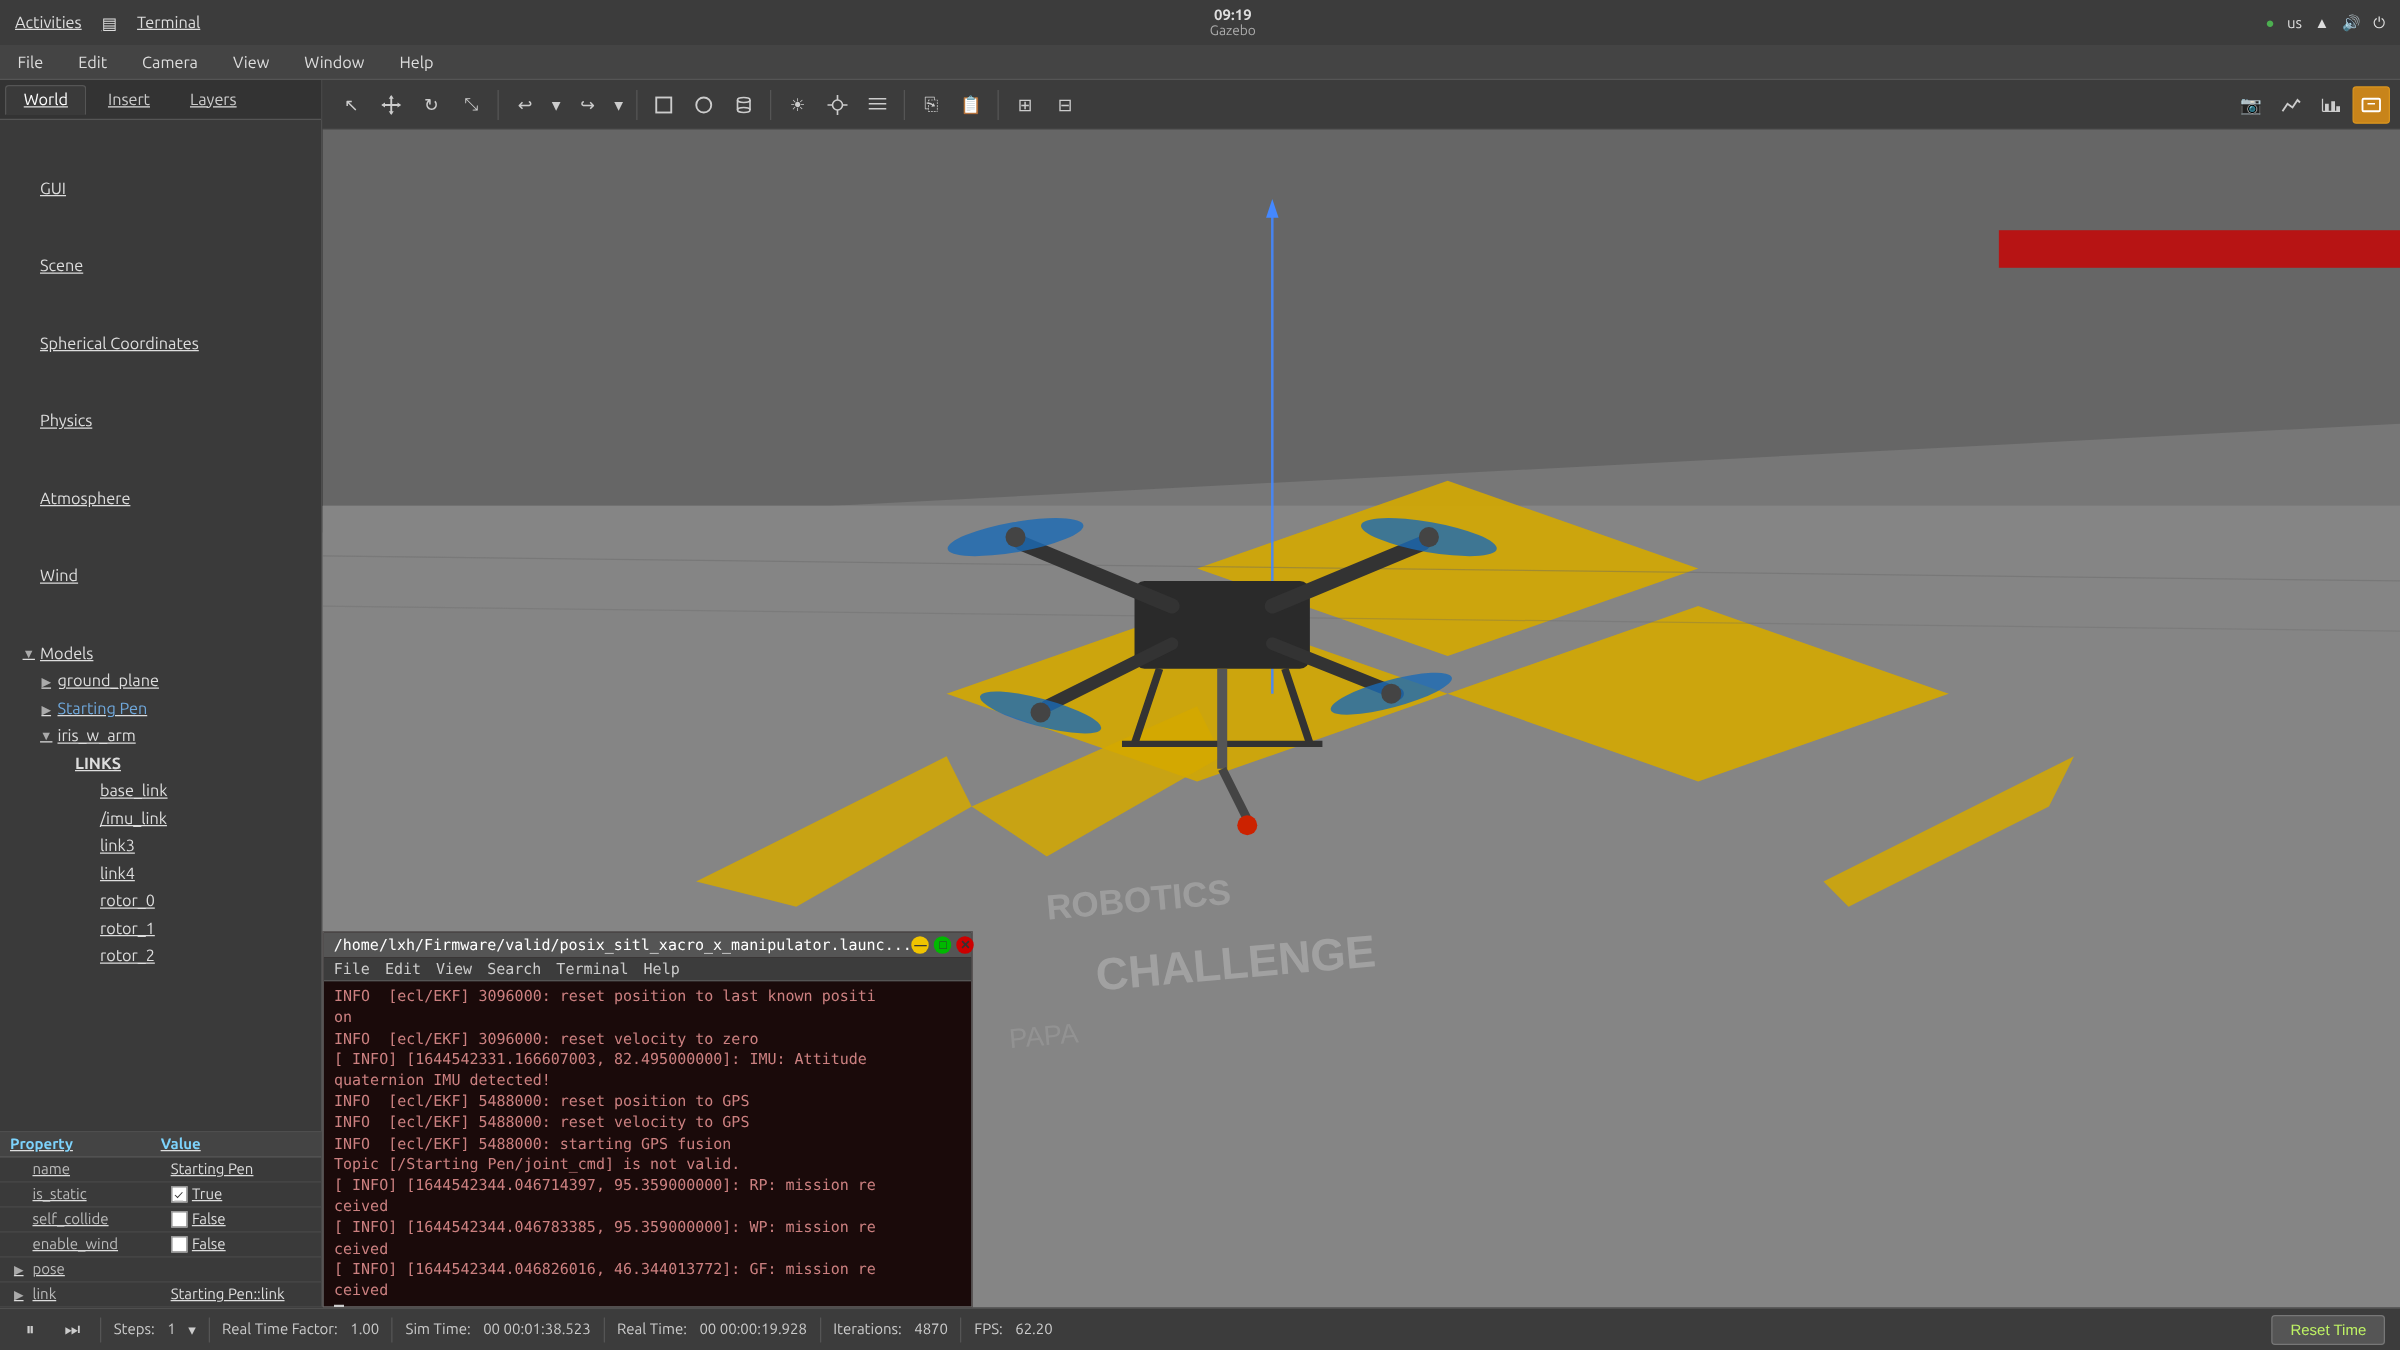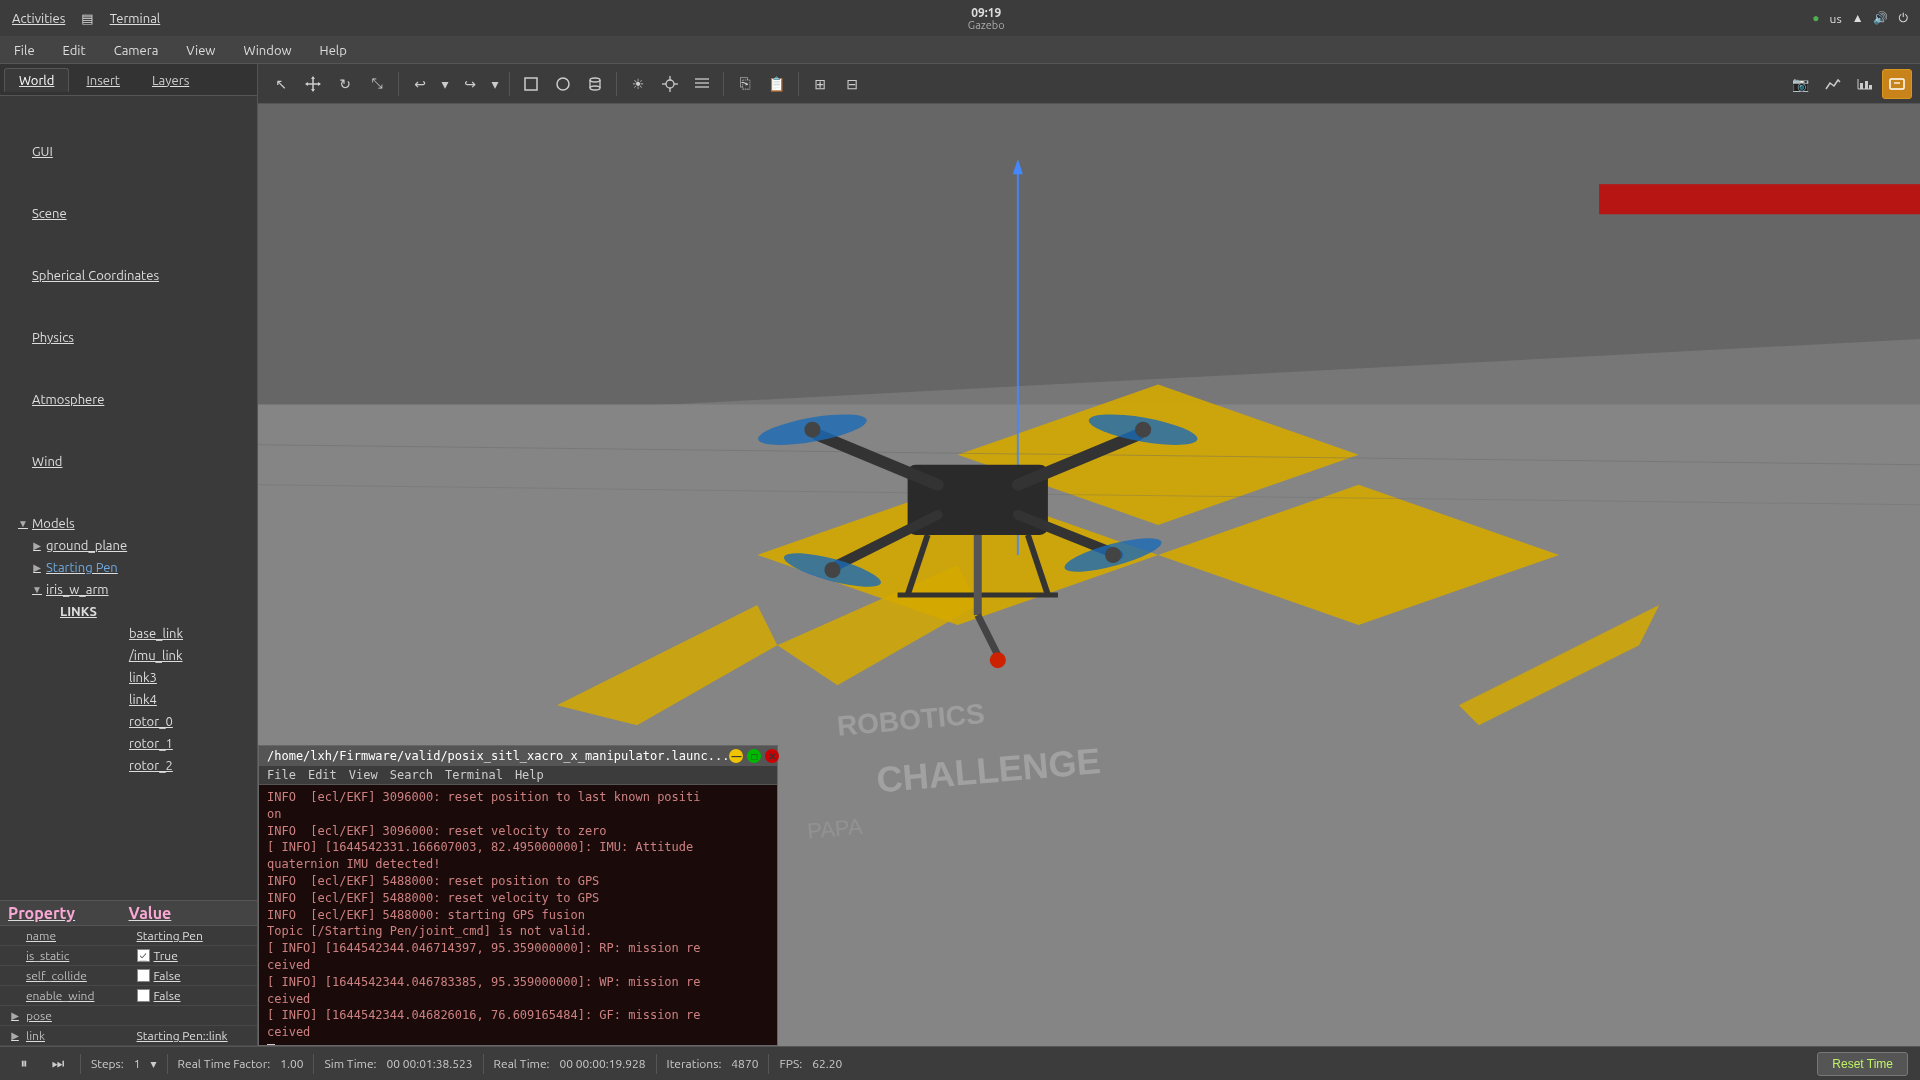--- a/index.html
+++ b/index.html
@@ -45,21 +45,21 @@
     .tree-label { font-size: 13px; }
 
     
     #properties-panel {
       border-top: 1px solid #555; padding: 0;
       background: #3a3a3a; font-size: 12px;
     }
     #props-header {
       display: grid; grid-template-columns: 1fr 1fr;
       background: #444; border-bottom: 1px solid #555;
-      padding: 3px 8px; font-weight: bold; font-size: 16px; color: #f9a8d4;
+      padding: 3px 8px; font-weight: bold; font-size: 12px; color: #7dd3fc;
     }
     .prop-row {
       display: grid; grid-template-columns: 1fr 1fr;
       border-bottom: 1px solid #484848; font-size: 12px;
     }
     .prop-key {
       padding: 3px 8px; color: #bbb; display: flex; align-items: center; gap: 4px;
     }
     .prop-value {
       padding: 3px 8px; color: #ddd; display: flex; align-items: center; gap: 4px;
@@ -127,21 +127,21 @@
     
     .play-btn {
       width: 24px; height: 24px; display: flex; align-items: center; justify-content: center;
       cursor: pointer; font-size: 14px; color: #ccc;
     }
 
     
     .indent-1 { padding-left: 16px; margin-top: 40px; }
     .indent-2 { padding-left: 30px; }
     .indent-3 { padding-left: 44px; }
-    .indent-4 { padding-left: 93px; margin-left: 20px; }
+    .indent-4 { padding-left: 64px; }
 
     
     #scene-svg { position: absolute; inset: 0; width: 100%; height: 100%; }
 
     
     #left-panel {
       width: 258px; min-width: 258px; background: #3a3a3a;
       display: flex; flex-direction: column; border-right: 1px solid #555;
       height: 100%;
       text-decoration: underline;
@@ -532,21 +532,21 @@
           <div class="term-line">[ INFO] [1644542331.166607003, 82.495000000]: IMU: Attitude</div>
           <div class="term-line">quaternion IMU detected!</div>
           <div class="term-line">INFO  [ecl/EKF] 5488000: reset position to GPS</div>
           <div class="term-line">INFO  [ecl/EKF] 5488000: reset velocity to GPS</div>
           <div class="term-line">INFO  [ecl/EKF] 5488000: starting GPS fusion</div>
           <div class="term-line">Topic [/Starting Pen/joint_cmd] is not valid.</div>
           <div class="term-line">[ INFO] [1644542344.046714397, 95.359000000]: RP: mission re</div>
           <div class="term-line">ceived</div>
           <div class="term-line">[ INFO] [1644542344.046783385, 95.359000000]: WP: mission re</div>
           <div class="term-line">ceived</div>
-          <div class="term-line">[ INFO] [1644542344.046826016, 76.609165484]: GF: mission re</div>
+          <div class="term-line">[ INFO] [1644542344.046826016, 46.344013772]: GF: mission re</div>
           <div class="term-line">ceived</div>
           <div class="term-line"><span class="term-cursor"></span></div>
         </div>
       </div>
 
     </div>
   </div>
 </div>
 
 <div id="status-bar" style="position:fixed; bottom:0; left:0; right:0; height:34px; background:#3c3c3c;

